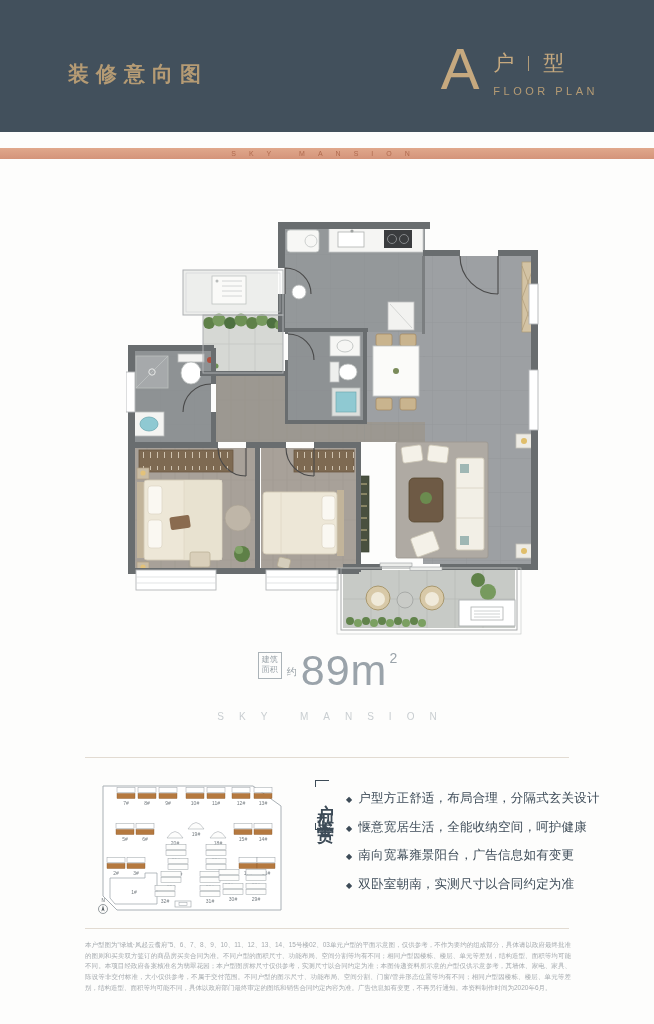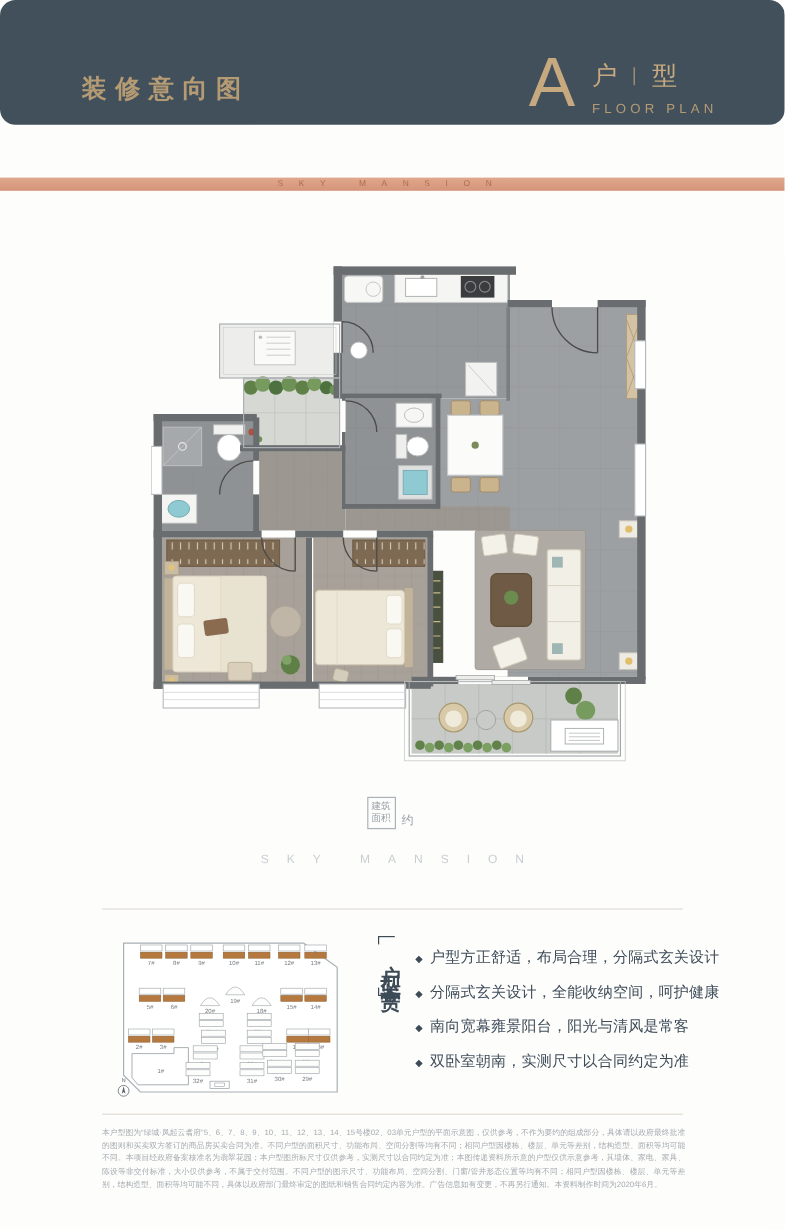--- a/index.html
+++ b/index.html
@@ -1,37 +1,37 @@
 <!DOCTYPE html>
 <html><head>
 <meta charset="utf-8">
 <style>
   html,body{margin:0;padding:0;background:#ffffff;}
   .page{position:relative;width:654px;height:1024px;background:#FDFDFC;overflow:hidden;
         font-family:"Liberation Sans","DejaVu Sans",sans-serif;}
   
-  .header{position:absolute;left:0;top:0;width:654px;height:104px;background:#42505C;border-radius:13px;}
+  .header{position:absolute;left:0;top:0;width:654px;height:132px;background:#42505C;}
   .header-title{position:absolute;left:68px;top:60px;font-size:21px;font-weight:bold;
                 letter-spacing:7px;color:#B59B74;}
   .plan-group{position:absolute;right:56px;top:40px;display:flex;align-items:flex-start;}
   .plan-letter{font-size:58px;line-height:1;color:#C6A97F;font-weight:400;}
   .plan-cn{display:flex;flex-direction:column;margin-left:14px;padding-top:9px;}
   .plan-cn-row{display:flex;align-items:center;font-size:21px;color:#C6A97F;}
   .plan-divider{width:1px;height:15px;background:#C6A97F;opacity:.85;margin:0 14px;}
   .plan-en{font-size:11px;color:#B59B74;letter-spacing:3.5px;margin-top:8px;}
   
   .band{position:absolute;left:0;top:148px;width:654px;height:11px;
         background:linear-gradient(180deg,#E0A88C 0%,#D4947A 100%);}
   .band-text{width:100%;text-align:center;font-size:7px;line-height:11px;
              letter-spacing:13px;color:#B06A4E;}
   
   .floorplan{position:absolute;left:126px;top:220px;}
   
   .area-row{position:absolute;left:0;top:652px;width:654px;display:flex;
-            justify-content:center;align-items:flex-end;margin-top:12px;}
+            justify-content:center;align-items:flex-end;}
   .area-box{border:1px solid #ABB3B8;color:#98A1A7;font-size:8px;line-height:1.3;
             padding:2px 3px;text-align:center;margin-bottom:10px;}
   .area-approx{font-size:10px;color:#98A1A7;margin:0 4px 10px 5px;}
   .area-value{font-size:43px;line-height:.85;color:#9AA3AA;letter-spacing:1px;}
   .area-sup{font-size:14px;color:#9AA3AA;position:relative;top:-22px;left:2px;}
   .brand-sub{position:absolute;left:0;top:711px;width:654px;text-align:center;
              font-size:10px;letter-spacing:15px;color:#C9CED1;text-indent:15px;}
   
   .rule{position:absolute;left:85px;width:484px;height:1px;background:#E2DBD2;}
   .rule-top{top:757px;} .rule-bottom{top:928px;}
@@ -310,20 +310,21 @@
       <path d="M85 164A28 28 0 0 0 57 192"></path>
     </g>
   </svg>
 
   <div class="area-row">
     <div class="area-box">
       <div>建筑</div>
       <div>面积</div>
     </div>
     <div class="area-approx">约</div>
+    <div class="area-value"><span>89</span><span>m</span><span class="area-sup">2</span></div>
   </div>
   <div class="brand-sub">SKY MANSION</div>
 
   <div class="rule rule-top"></div>
   <div class="rule rule-bottom"></div>
 
   <svg class="siteplan" width="200" height="150" viewBox="0 0 200 150" xmlns="http://www.w3.org/2000/svg">
     <path d="M8 16H158L186 36V140H22L8 126Z" fill="#FFFFFF" stroke="#A9B0B5" stroke-width="1"></path>
     <g id="site-buildings">
         <g>
@@ -493,25 +494,25 @@
       <div class="v-text">户型鉴赏</div>
       <div class="bk-bot"></div>
     </div>
     <div class="feature-list">
       <div class="feature-item">
           <span class="diamond">◆</span>
           <span>户型方正舒适，布局合理，分隔式玄关设计</span>
         </div>
       <div class="feature-item">
           <span class="diamond">◆</span>
-          <span>分隔式玄关设计，全能收纳空间，呵护健康</span>
+          <span>惬意宽居生活，全能收纳空间，呵护健康</span>
         </div>
       <div class="feature-item">
           <span class="diamond">◆</span>
-          <span>南向宽幕雍景阳台，阳光与清风是常客</span>
+          <span>南向宽幕雍景阳台，广告信息如有变更</span>
         </div>
       <div class="feature-item">
           <span class="diamond">◆</span>
           <span>双卧室朝南，实测尺寸以合同约定为准</span>
         </div>
     </div>
   </div>
 
   <div class="disclaimer">本户型图为“绿城·凤起云翥府”5、6、7、8、9、10、11、12、13、14、15号楼02、03单元户型的平面示意图，仅供参考，不作为要约的组成部分，具体请以政府最终批准的图则和买卖双方签订的商品房买卖合同为准。不同户型的面积尺寸、功能布局、空间分割等均有不同；相同户型因楼栋、楼层、单元等差别，结构造型、面积等均可能不同。本项目经政府备案核准名为翡翠花园；本户型图所标尺寸仅供参考，实测尺寸以合同约定为准；本图传递资料所示意的户型仅供示意参考，其墙体、家电、家具、陈设等非交付标准，大小仅供参考，不属于交付范围。不同户型的图示尺寸、功能布局、空间分割、门窗/管井形态位置等均有不同；相同户型因楼栋、楼层、单元等差别，结构造型、面积等均可能不同，具体以政府部门最终审定的图纸和销售合同约定内容为准。广告信息如有变更，不再另行通知。本资料制作时间为2020年6月。</div>
 

